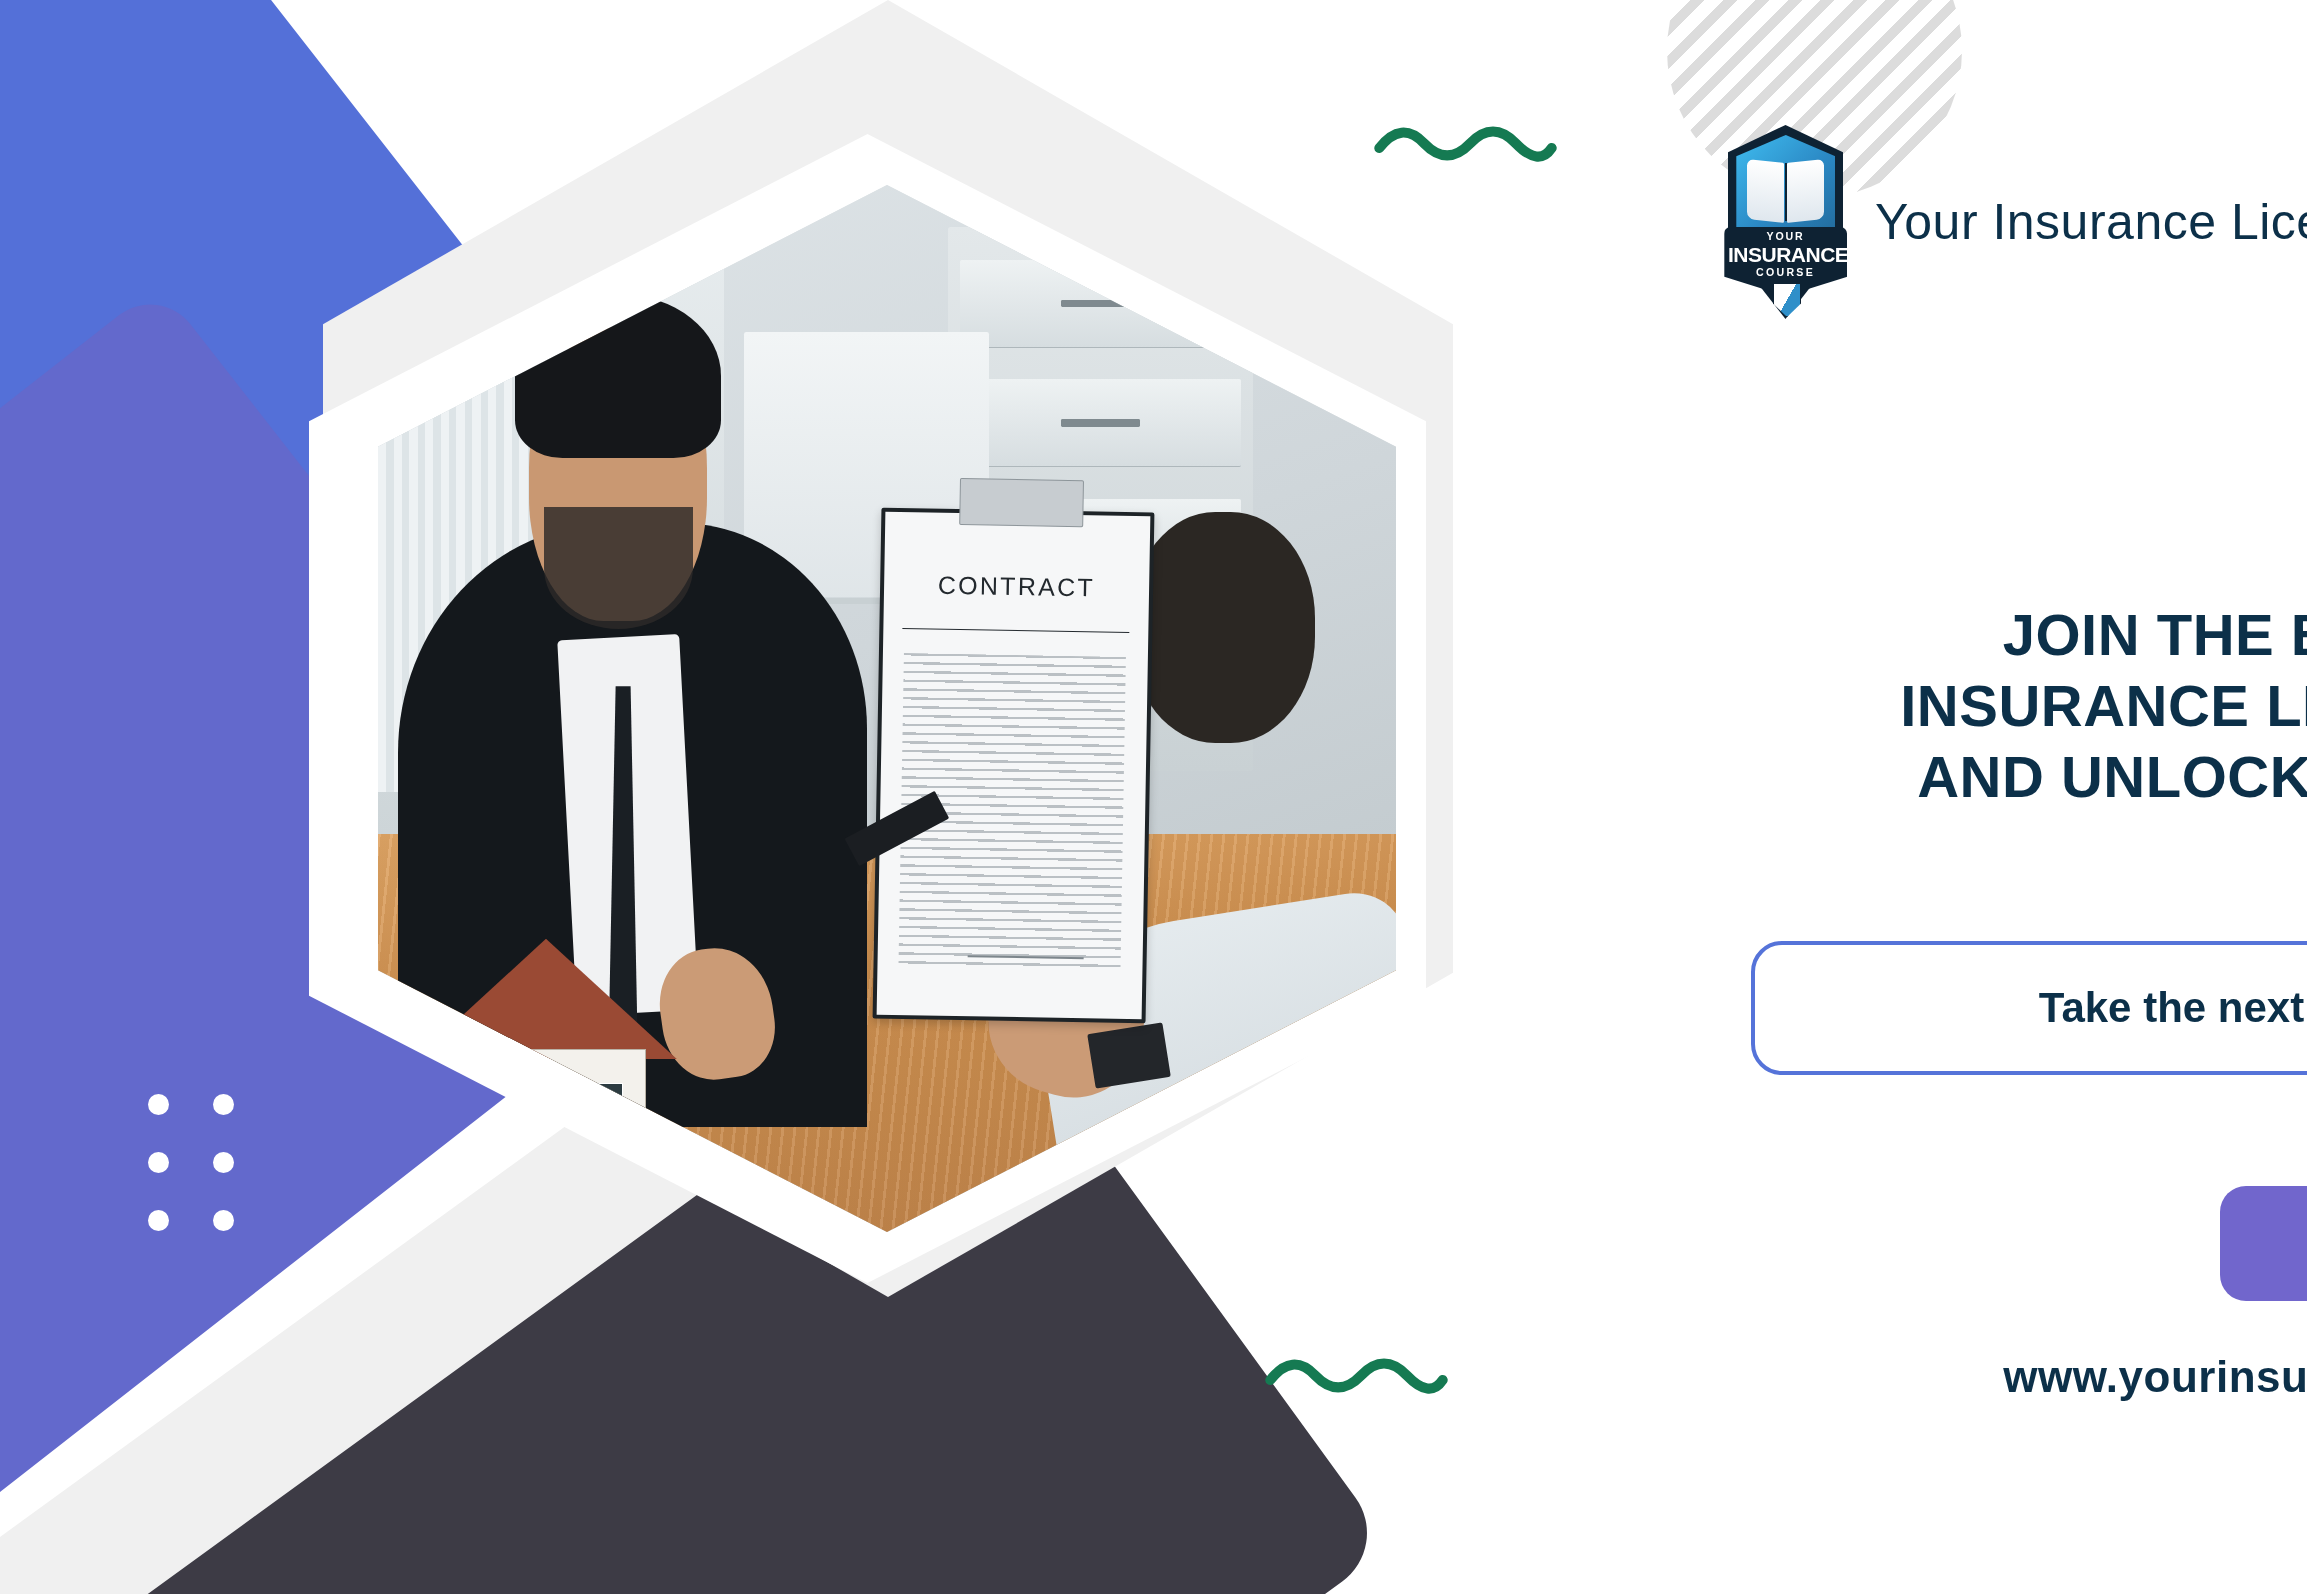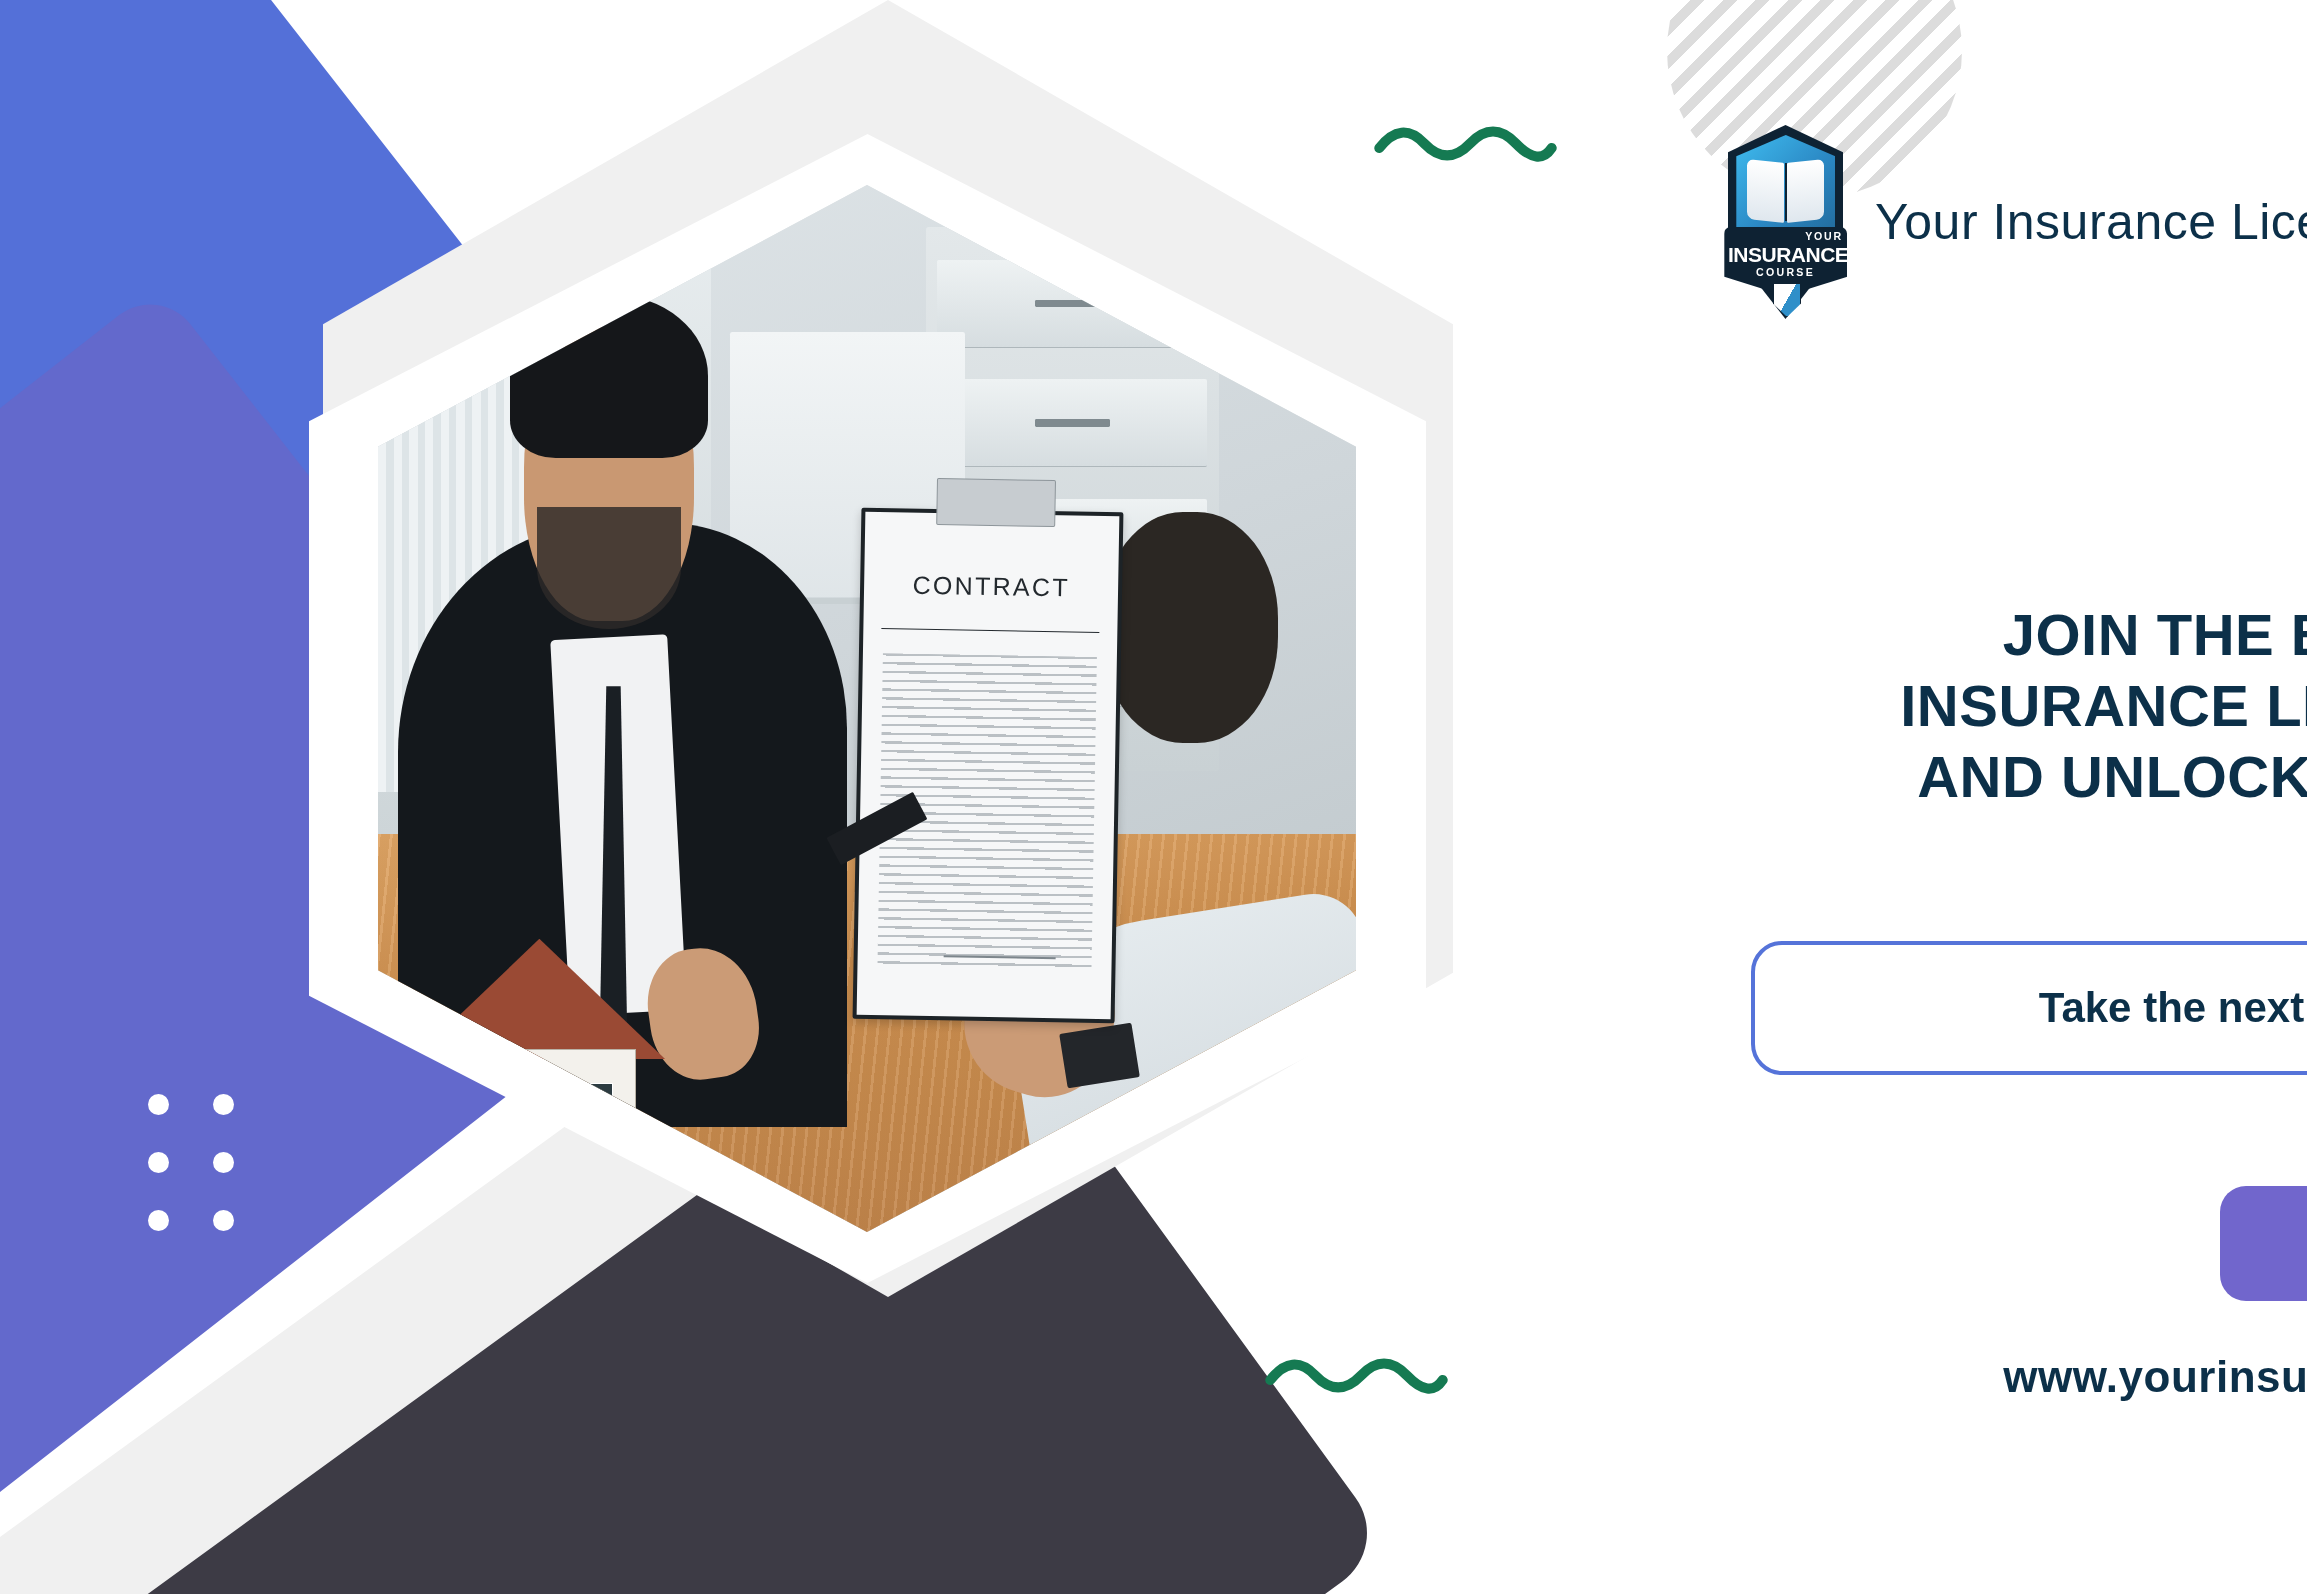--- a/index.html
+++ b/index.html
@@ -47,21 +47,21 @@
   
   .wave{position:absolute;}
   .wave-top{left:1373px;top:115px;}
   .wave-bottom{left:1264px;top:1347px;}
 
   
   .hex-stack{position:absolute;left:281px;top:0px;width:1200px;height:1315px;z-index:5;}
   .hex{position:absolute;clip-path:polygon(50% 0%,100% 25%,100% 75%,50% 100%,0% 75%,0% 25%);}
   .hex-outer{left:42px;top:0px;width:1130px;height:1297px;background:#f0f0f0;}
   .hex-mid{left:28px;top:134px;width:1117px;height:1149px;background:#ffffff;}
-  .hex-photo{left:97px;top:185px;width:978px;height:1047px;overflow:hidden;background:#dfe4e6;}
+  .hex-photo{left:97px;top:185px;width:978px;height:1047px;overflow:hidden;background:#dfe4e6;padding-left:40px;}
 
   
   .ph{position:absolute;}
   .ph-bg{inset:0;left:0;top:0;width:100%;height:100%;
     background:linear-gradient(160deg,#dfe5e8 0%,#cfd6da 45%,#b9c2c6 100%);}
   .ph-wall{left:0;top:0;width:34%;height:62%;
     background:linear-gradient(180deg,#e9eef0,#cdd5d8);}
   .ph-blind{left:0;top:0;width:16%;height:58%;
     background:repeating-linear-gradient(90deg,#eef2f4 0 8.3px,#dde4e7 8.3px 15.7px);}
   .ph-cabinet{left:56%;top:4%;width:30%;height:52%;
@@ -148,21 +148,21 @@
     clip-path:polygon(50% 0%,100% 14%,100% 64%,50% 100%,0% 64%,0% 14%);}
   .logo-book{position:absolute;left:19.4px;top:36px;width:77px;height:60px;}
   .logo-pageL,.logo-pageR{position:absolute;top:0;width:48%;height:100%;
     background:linear-gradient(180deg,#ffffff,#dfe7ee);}
   .logo-pageL{left:0;border-radius:6.5px 1.4px 1.4px 7.4px;transform:skewY(6deg);}
   .logo-pageR{right:0;border-radius:1.4px 6.5px 7.4px 1.4px;transform:skewY(-6deg);}
   .logo-spine{position:absolute;left:49%;top:4%;width:2.5%;height:96%;background:#0e2233;}
   .logo-band{position:absolute;left:-3.7px;top:102px;width:123px;height:69px;
     background:#0e2233;border-radius:6.5px;
     clip-path:polygon(0 0,100% 0,100% 72%,50% 100%,0 72%);}
-  .logo-your{position:absolute;left:0;top:105px;width:115px;text-align:right;
+  .logo-your{position:absolute;left:0;top:105px;width:115px;text-align:center;
     color:#fff;font-size:10.6px;font-weight:bold;letter-spacing:1.8px;}
   .logo-ins{position:absolute;left:0;top:118px;width:115px;text-align:left;
     color:#fff;font-size:21px;font-weight:bold;letter-spacing:-0.5px;}
   .logo-lic{position:absolute;left:0;top:141px;width:115px;text-align:center;
     color:#fff;font-size:10.6px;font-weight:bold;letter-spacing:2.3px;}
   .logo-mini{position:absolute;left:45px;top:158px;width:26px;height:32px;
     background:linear-gradient(120deg,#ffffff 50%,#2f8fc9 50%);
     clip-path:polygon(50% 0,100% 0,100% 60%,50% 100%,0 60%,0 0);
     border:1.8px solid #0e2233;}
 

